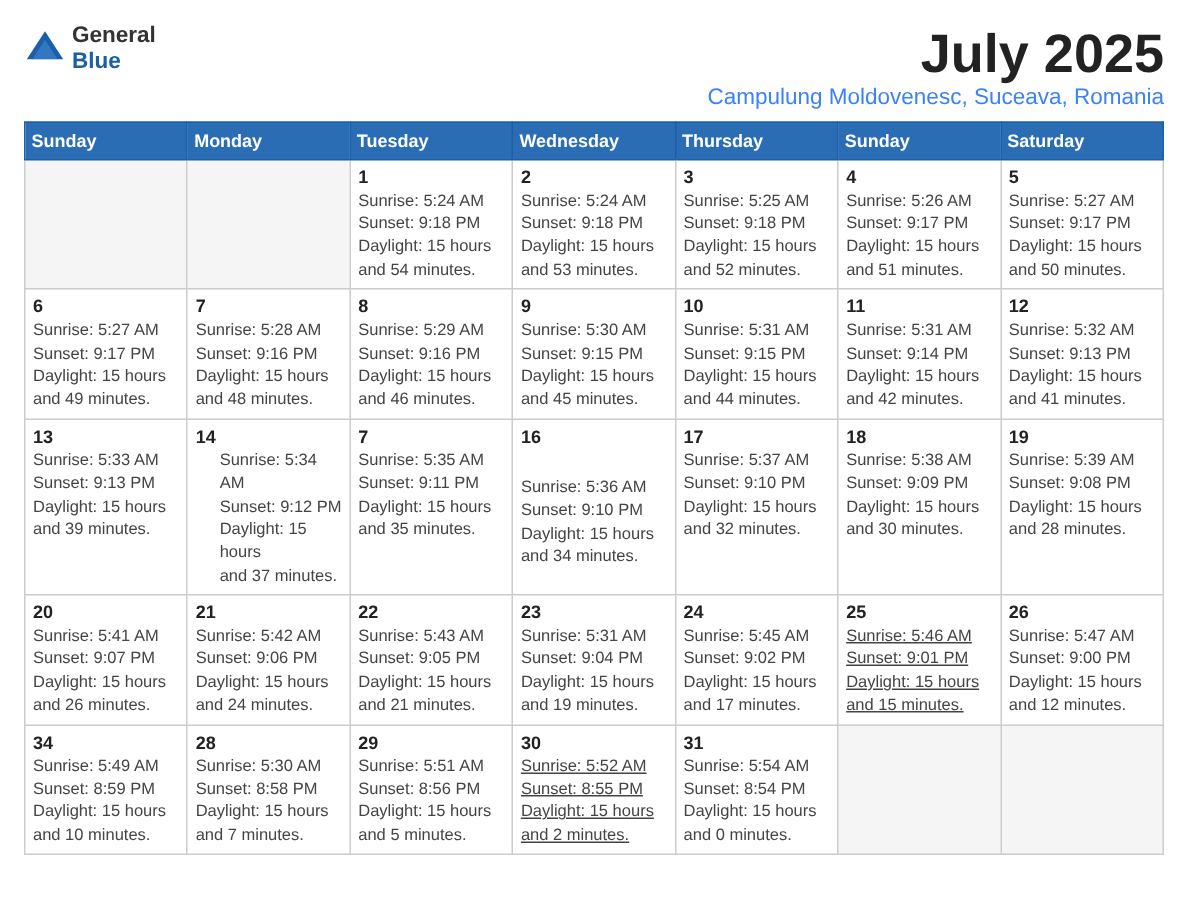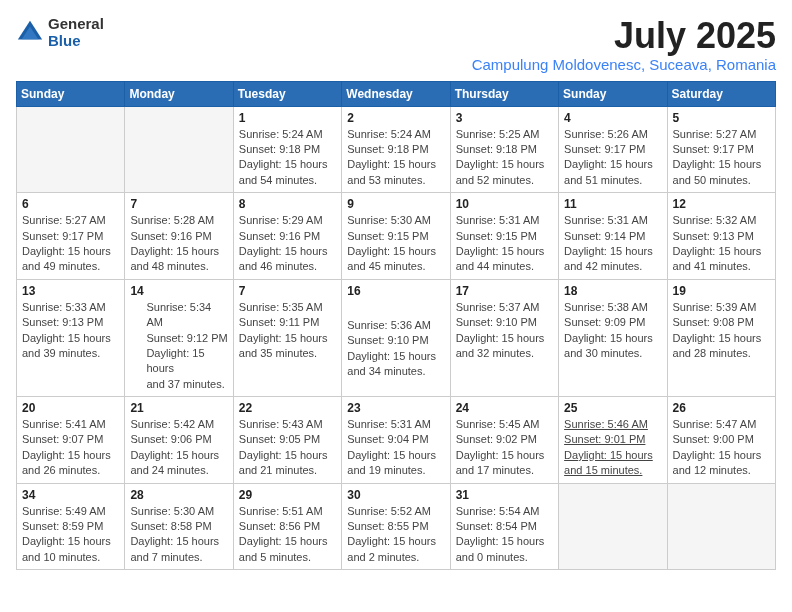--- a/index.html
+++ b/index.html
@@ -335,21 +335,21 @@
         </td>
         <td>
           <span class="day-number">29</span>
           <div class="day-info" style="white-space: pre-line;">Sunrise: 5:51 AM
 Sunset: 8:56 PM
 Daylight: 15 hours
 and 5 minutes.</div>
         </td>
         <td>
           <span class="day-number">30</span>
-          <div class="day-info" style="white-space: pre-line;">Sunrise: 5:52 AM
+          <div class="day-info" style="white-space: pre-line; text-decoration: underline;">Sunrise: 5:52 AM
 Sunset: 8:55 PM
 Daylight: 15 hours
 and 2 minutes.</div>
         </td>
         <td>
           <span class="day-number">31</span>
           <div class="day-info" style="white-space: pre-line;">Sunrise: 5:54 AM
 Sunset: 8:54 PM
 Daylight: 15 hours
 and 0 minutes.</div>

